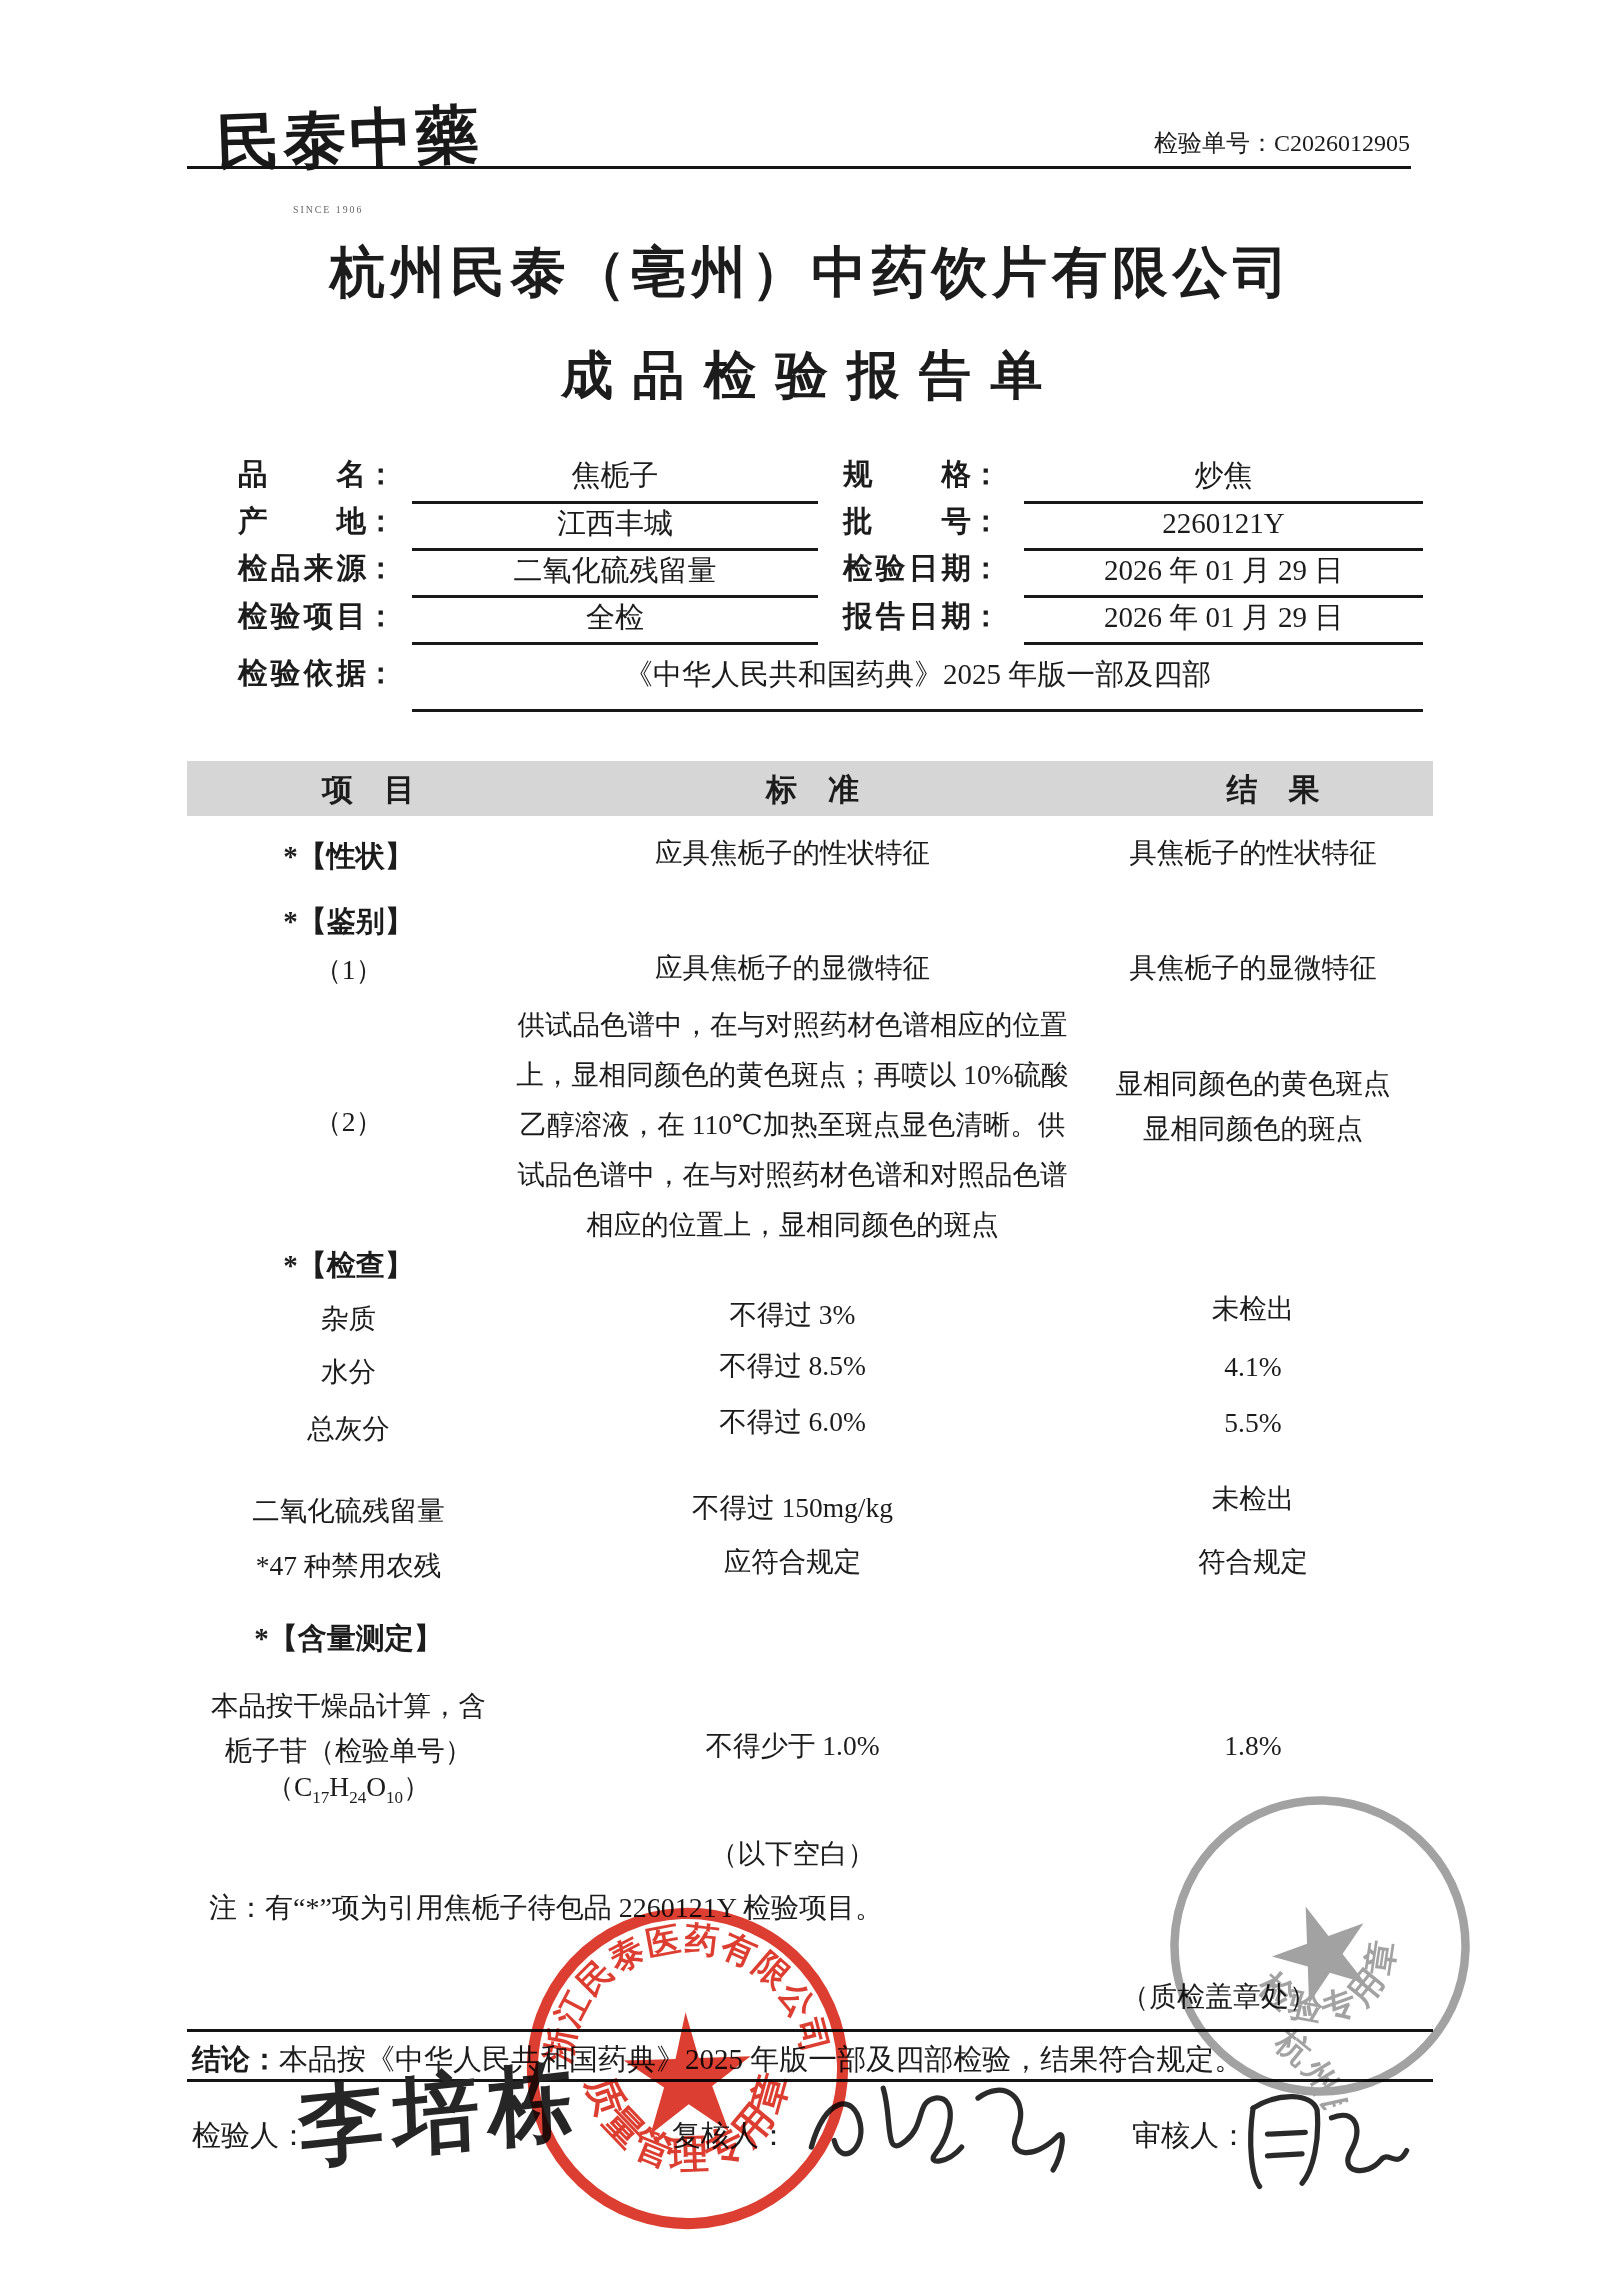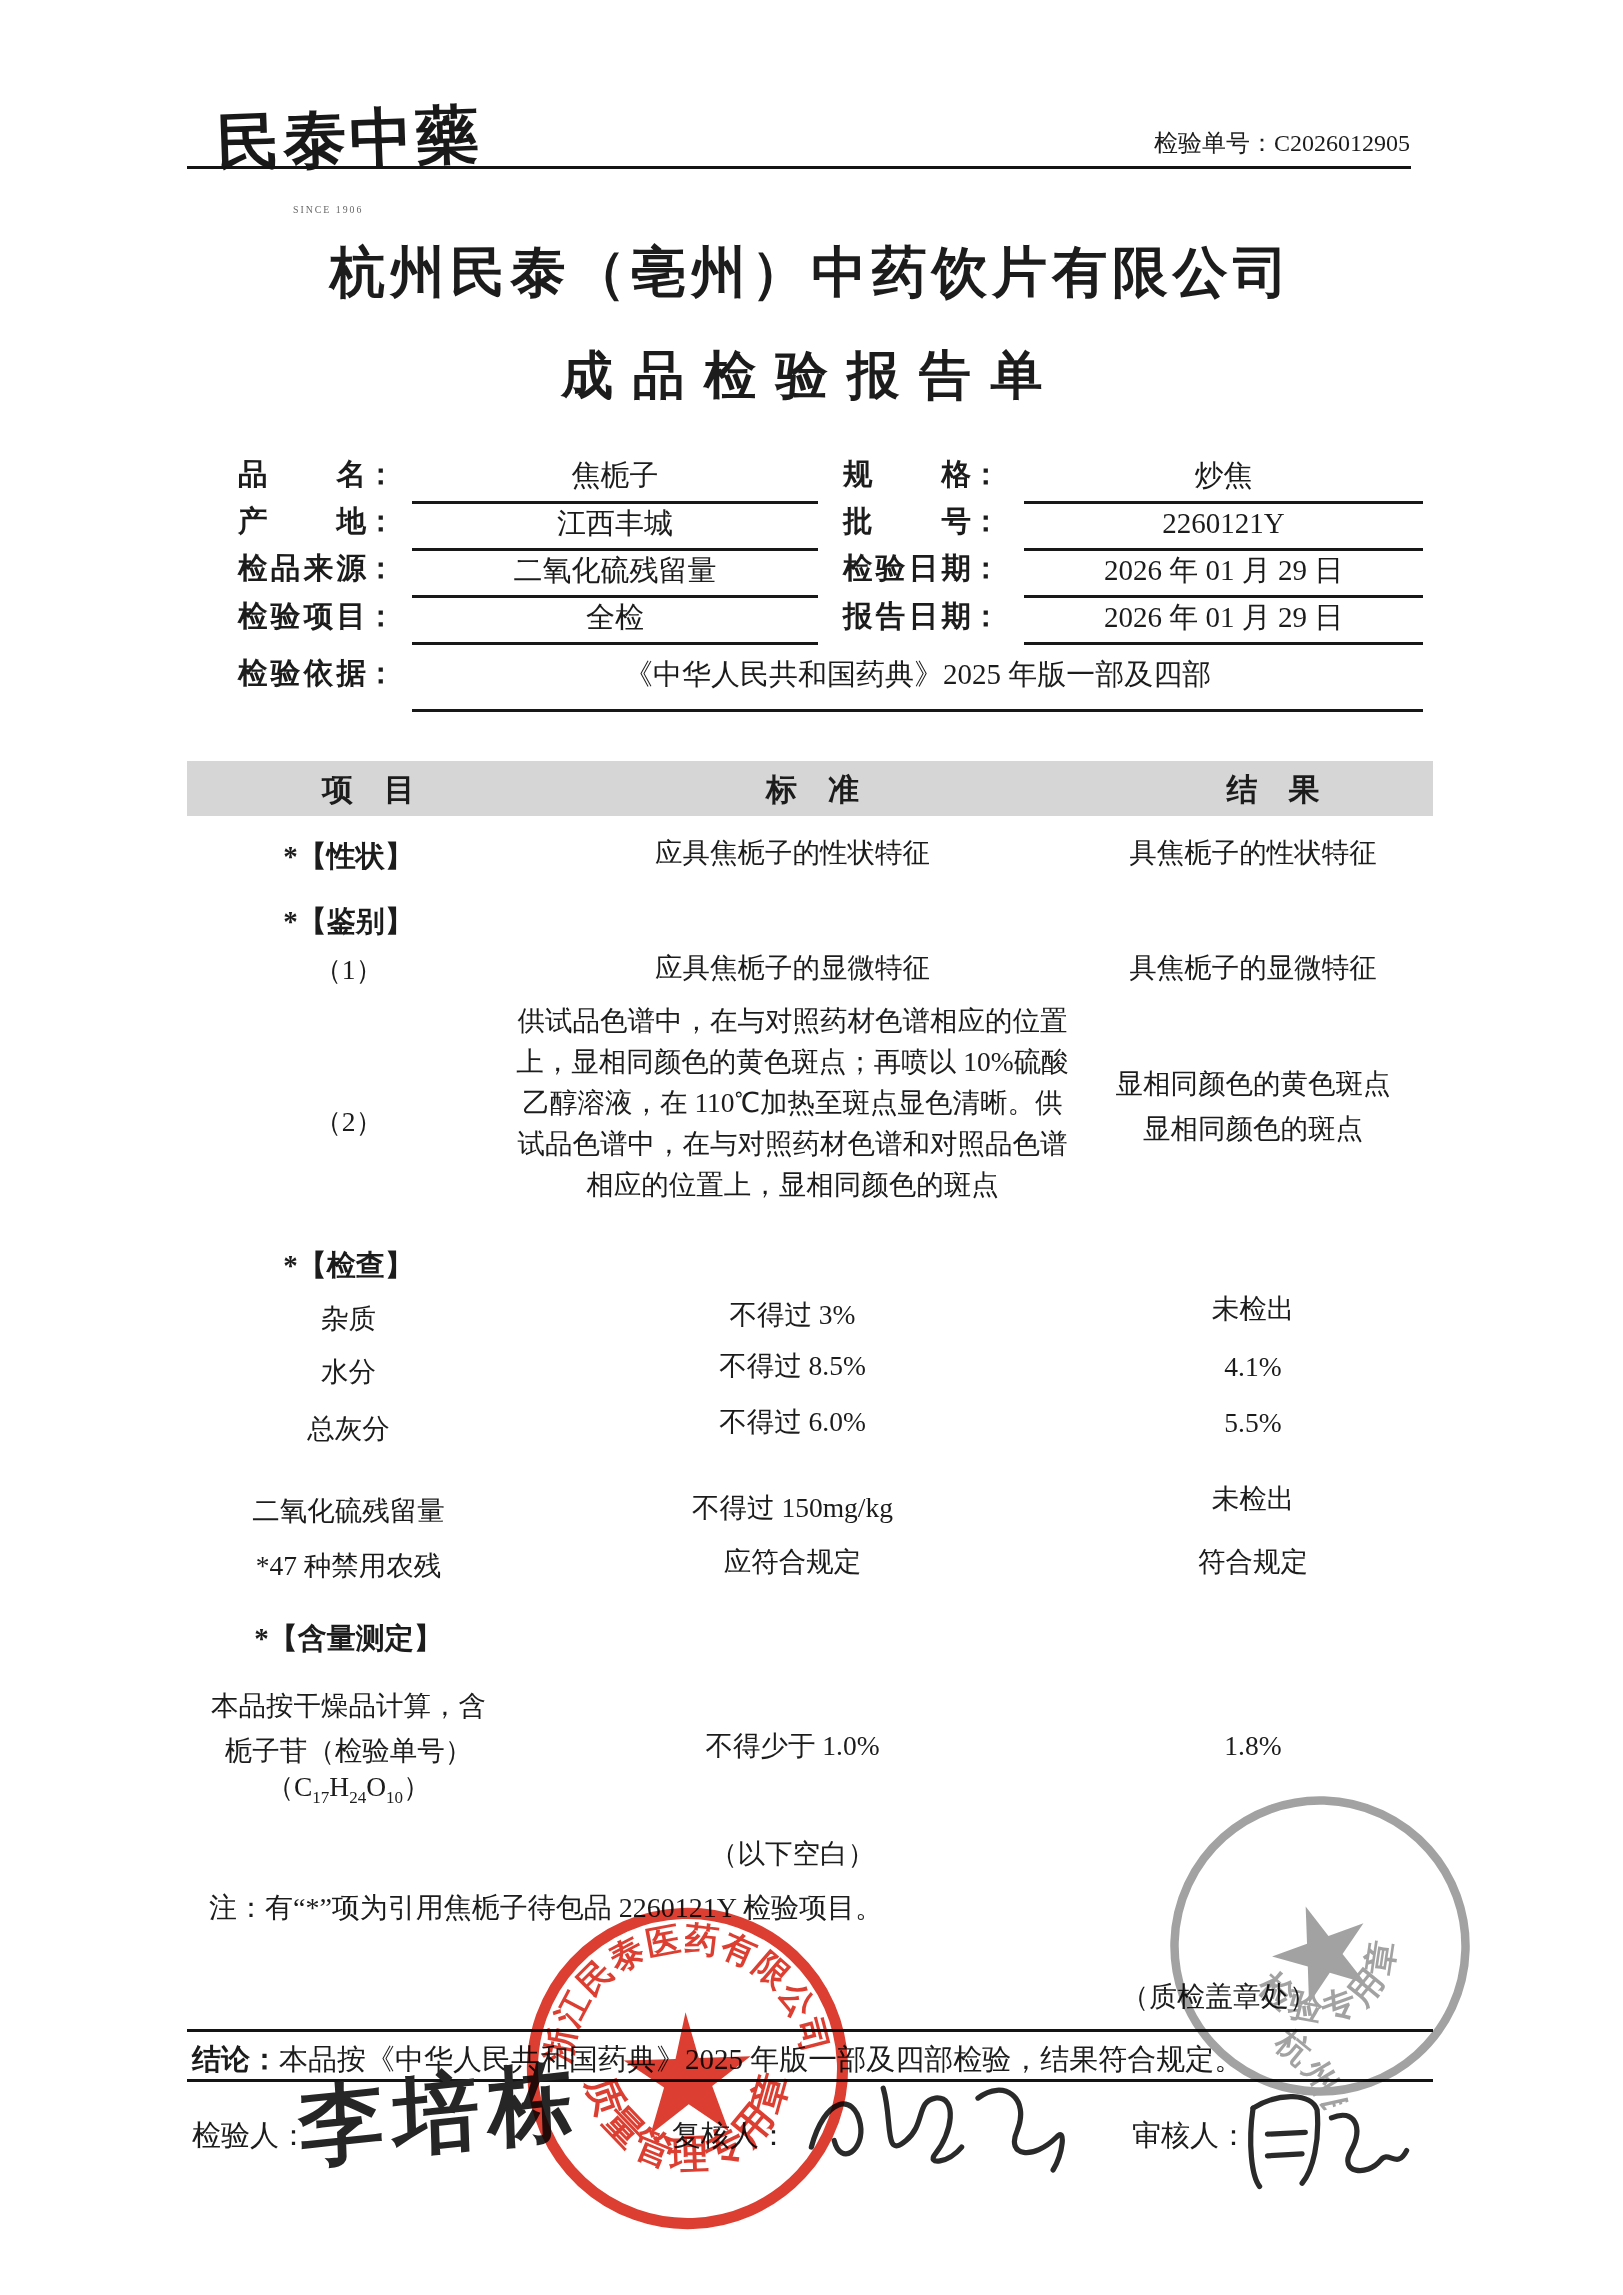--- a/index.html
+++ b/index.html
@@ -24,21 +24,21 @@
   .vL{left:412px;width:406px;}
   .vR{left:1024px;width:399px;}
   .vFull{left:412px;width:1011px;}
   
   .graybar{left:187px;top:761px;width:1246px;height:55px;background:#d6d6d6;}
   .th{font-size:31px;font-weight:bold;text-align:center;padding-left:20px;}
   .c1{left:187px;width:323px;text-align:center;font-size:27.5px;}
   .c2{left:511px;width:563px;text-align:center;font-size:27.5px;}
   .c3{left:1073px;width:360px;text-align:center;font-size:27.5px;}
   .sect{font-weight:bold;font-size:29px;}
-  .para{line-height:41px;font-family:Liberation Serif, serif;}
+  .para{line-height:50px;}
   sub{font-size:62%;}
   .foot{font-size:28px;}
   .concl{font-size:29px;white-space:nowrap;}
   .concl b{font-weight:bold;}
   .siglbl{font-size:29px;white-space:nowrap;}
   .handname{font-size:86px;font-weight:600;letter-spacing:9.2px;color:#262626;
             transform:rotate(-6deg) skewX(-4deg);white-space:nowrap;}
   .stamp{mix-blend-mode:multiply;}
   .sig-svg{mix-blend-mode:multiply;}
 </style>

